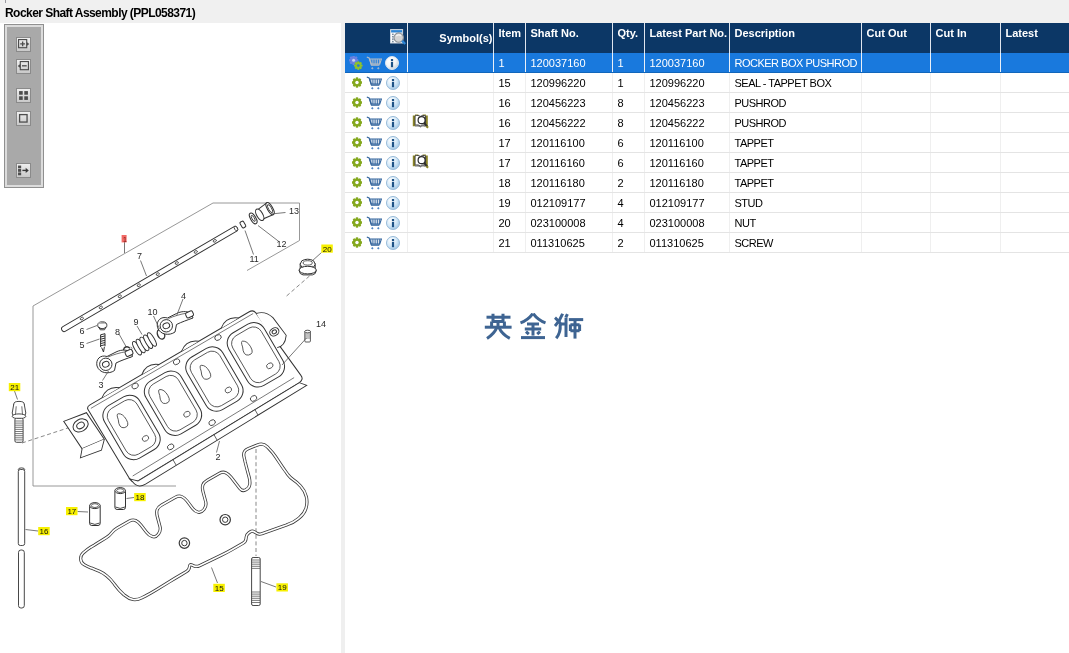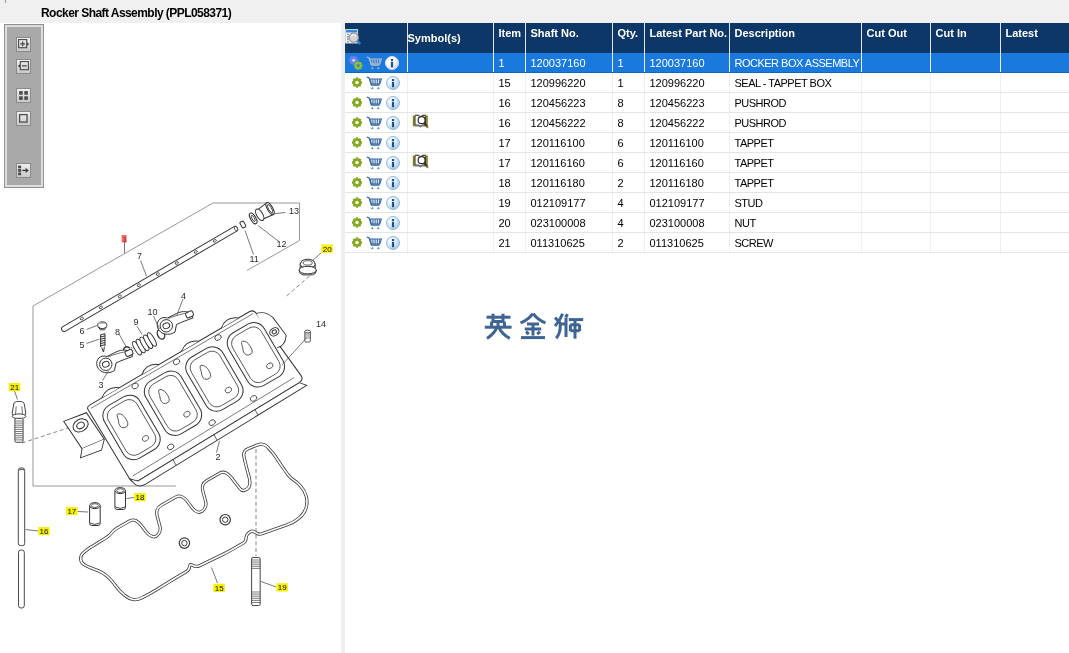--- a/index.html
+++ b/index.html
@@ -1,27 +1,27 @@
 <!DOCTYPE html>
 <html><head>
 <meta charset="utf-8">
 <style>
 html,body{margin:0;padding:0;}
 body{width:1069px;height:653px;background:#ffffff;font-family:"Liberation Sans",sans-serif;position:relative;overflow:hidden;}
 #titlebar{position:absolute;left:0;top:0;width:1069px;height:23px;background:#f0f0f0;}
-#title{position:absolute;left:5px;top:6px;font-size:12px;font-weight:bold;color:#000;letter-spacing:-0.55px;margin-left:36px;}
+#title{position:absolute;left:5px;top:6px;font-size:12px;font-weight:bold;color:#000;letter-spacing:-0.55px;}
 #divider{position:absolute;left:341px;top:23px;width:4px;height:630px;background:#efefef;}
 #toolbar{position:absolute;left:4px;top:24px;width:40px;height:164px;background:#a9a9a9;border:1px solid #909090;box-shadow:inset 0 0 0 2px #dcdcdc;box-sizing:border-box;}
 .tbtn{position:absolute;left:11px;width:15px;height:15px;background:linear-gradient(#efefef,#c9c9c9);border:1px solid #8a8a8a;box-sizing:border-box;}
 #drawing{position:absolute;left:0;top:23px;}
 
 #tablewrap{position:absolute;left:345px;top:23px;width:724px;}
 table{border-collapse:collapse;table-layout:fixed;width:724px;font-size:11px;}
 th{background:#0c3766;color:#fff;font-weight:bold;text-align:left;height:20px;padding:0 0 10px 5px;border-right:1px solid #dfe5ee;overflow:hidden;white-space:nowrap;font-size:11px;}
-th.cen{text-align:left;padding:0;}
+th.cen{text-align:right;padding:0;}
 td{height:19px;padding:0 0 0 5px;border-bottom:1px solid #e4e4e4;border-right:1px solid #efefef;overflow:hidden;white-space:nowrap;background:#fff;color:#000;}
 tr.sel td{background:#1979dd;color:#fff;border-right:1px solid #eaf0f8;border-bottom:1px solid #1166bb;}
 td.icons{padding:0 0 0 7px;}
 .iconrow{display:flex;align-items:center;gap:4px;height:19px;}
 td.desc{letter-spacing:-0.5px;}
 td.sym{padding:0 0 0 4px;}
 #watermark{position:absolute;left:484px;top:313px;}
 </style>
 </head>
 <body>
@@ -401,21 +401,21 @@
                 <rect x="5.9" y="3" width="2.2" height="2.1" fill="#1d5286"></rect>
                 <rect x="5.9" y="5.9" width="2.2" height="5.3" fill="#1d5286"></rect>
               </svg>
             </div>
           </td>
           <td></td>
           <td>1</td>
           <td>120037160</td>
           <td>1</td>
           <td>120037160</td>
-          <td class="desc">ROCKER BOX ASSEMBLY</td>
+          <td class="desc">ROCKER BOX PUSHROD</td>
           <td></td>
           <td></td>
           <td style="border-right:none"></td>
 </tr>
 <tr>
           <td class="icons">
             <div class="iconrow">
               <svg width="10" height="11" viewBox="-5 -5.5 10 11">
                 <g fill="#84a81e">
                   <rect x="-1.4" y="-5.2" width="2.8" height="10.4" rx="1.2"></rect>

